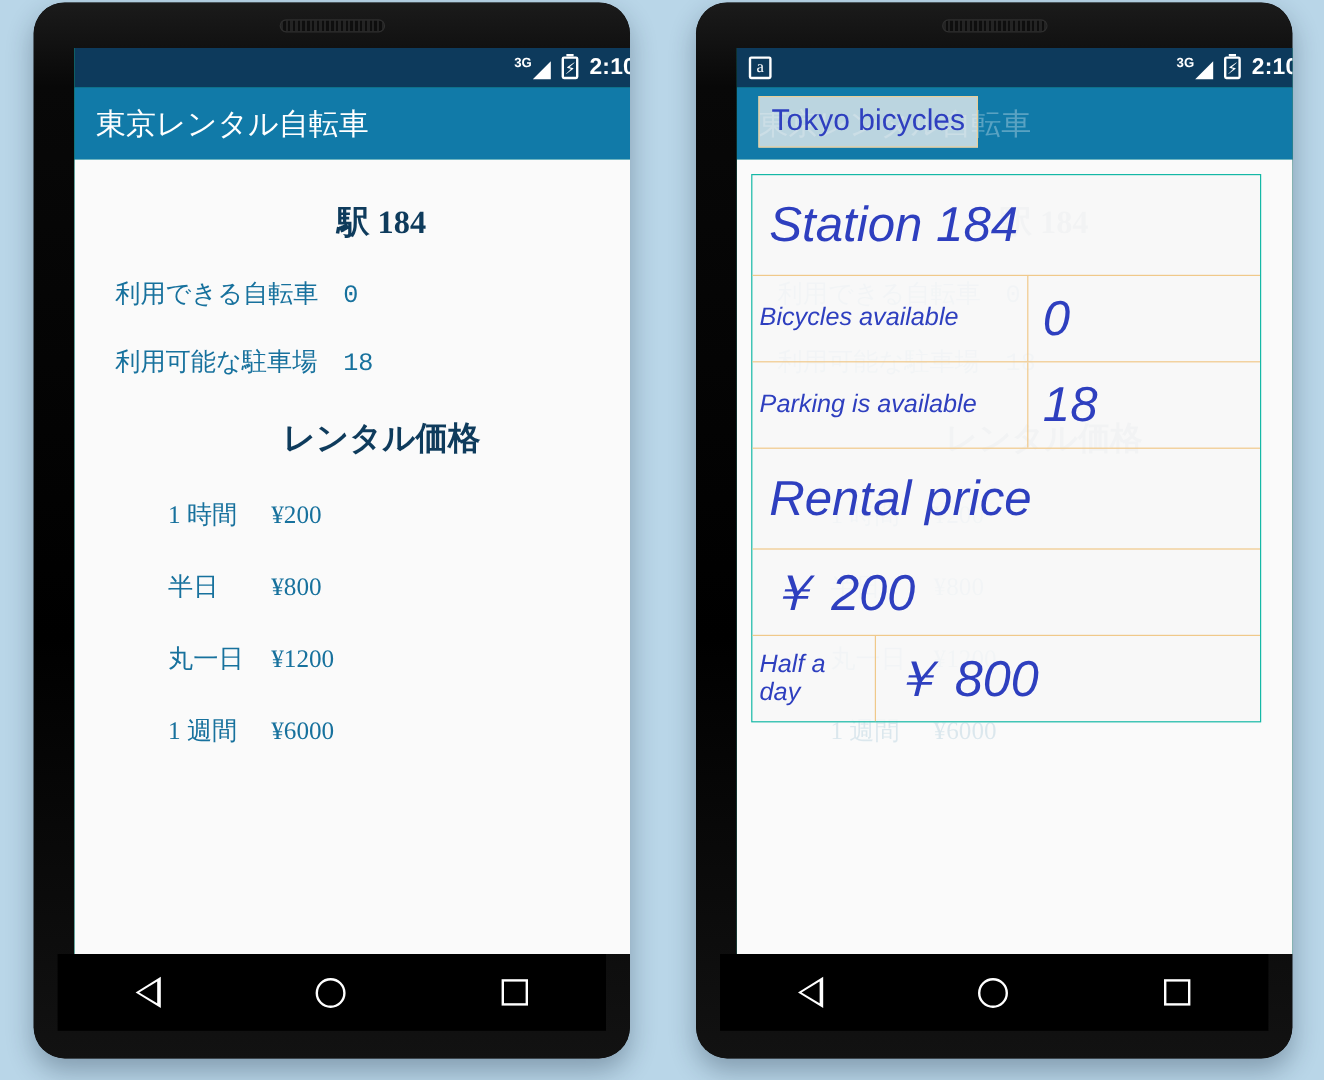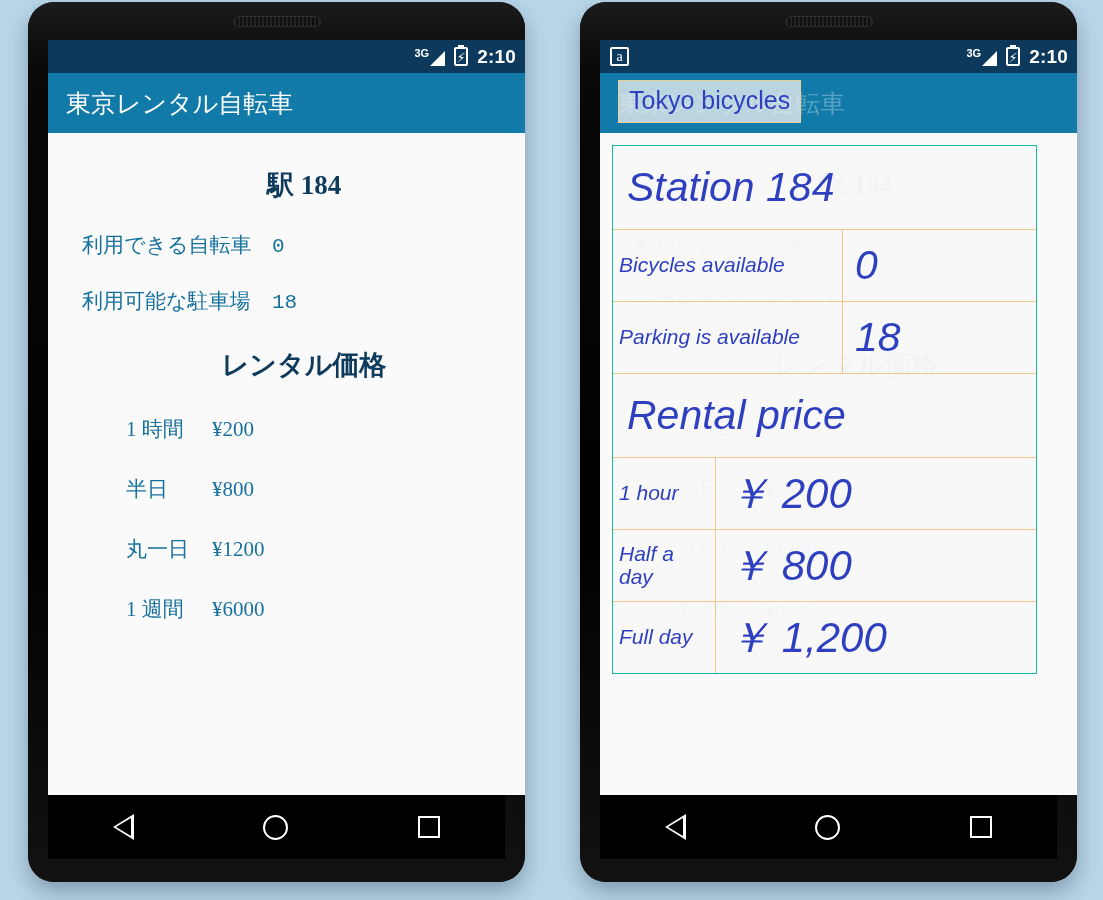--- a/index.html
+++ b/index.html
@@ -46,21 +46,21 @@
     width: 86px;
     height: 9px;
     border-radius: 6px;
     background: #1d1d1d;
     border: 1px solid #2e2e2e;
     background-image: repeating-linear-gradient(90deg,#242424 0 2px,#0e0e0e 2px 4px);
   }
 
   .screen {
     position: absolute;
-    left: 20px;
+    left: 34px;
     top: 38px;
     width: 478px;
     height: 755px;
     background: #14b8a6;
     overflow: hidden;
   }
 
   
   .statusbar {
     position: relative;
@@ -451,30 +451,25 @@
           </div>
 
           <div class="tr-row avail">
             <span class="tr-cell-label">Parking is available</span>
             <span class="tr-cell-value">18</span>
           </div>
 
           <div class="tr-band rental">Rental price</div>
 
           <div class="tr-row price">
-            <span class="tr-cell-label">1 hour</span>
             <span class="tr-cell-value">￥ 200</span>
           </div>
           <div class="tr-row price">
             <span class="tr-cell-label">Half a day</span>
             <span class="tr-cell-value">￥ 800</span>
-          </div>
-          <div class="tr-row price">
-            <span class="tr-cell-label">Full day</span>
-            <span class="tr-cell-value">￥ 1,200</span>
           </div>
         </div>
       </div>
     </div>
 
     <div class="navbar">
       <span class="nav-back"></span>
       <span class="nav-home"></span>
       <span class="nav-recent"></span>
     </div>

